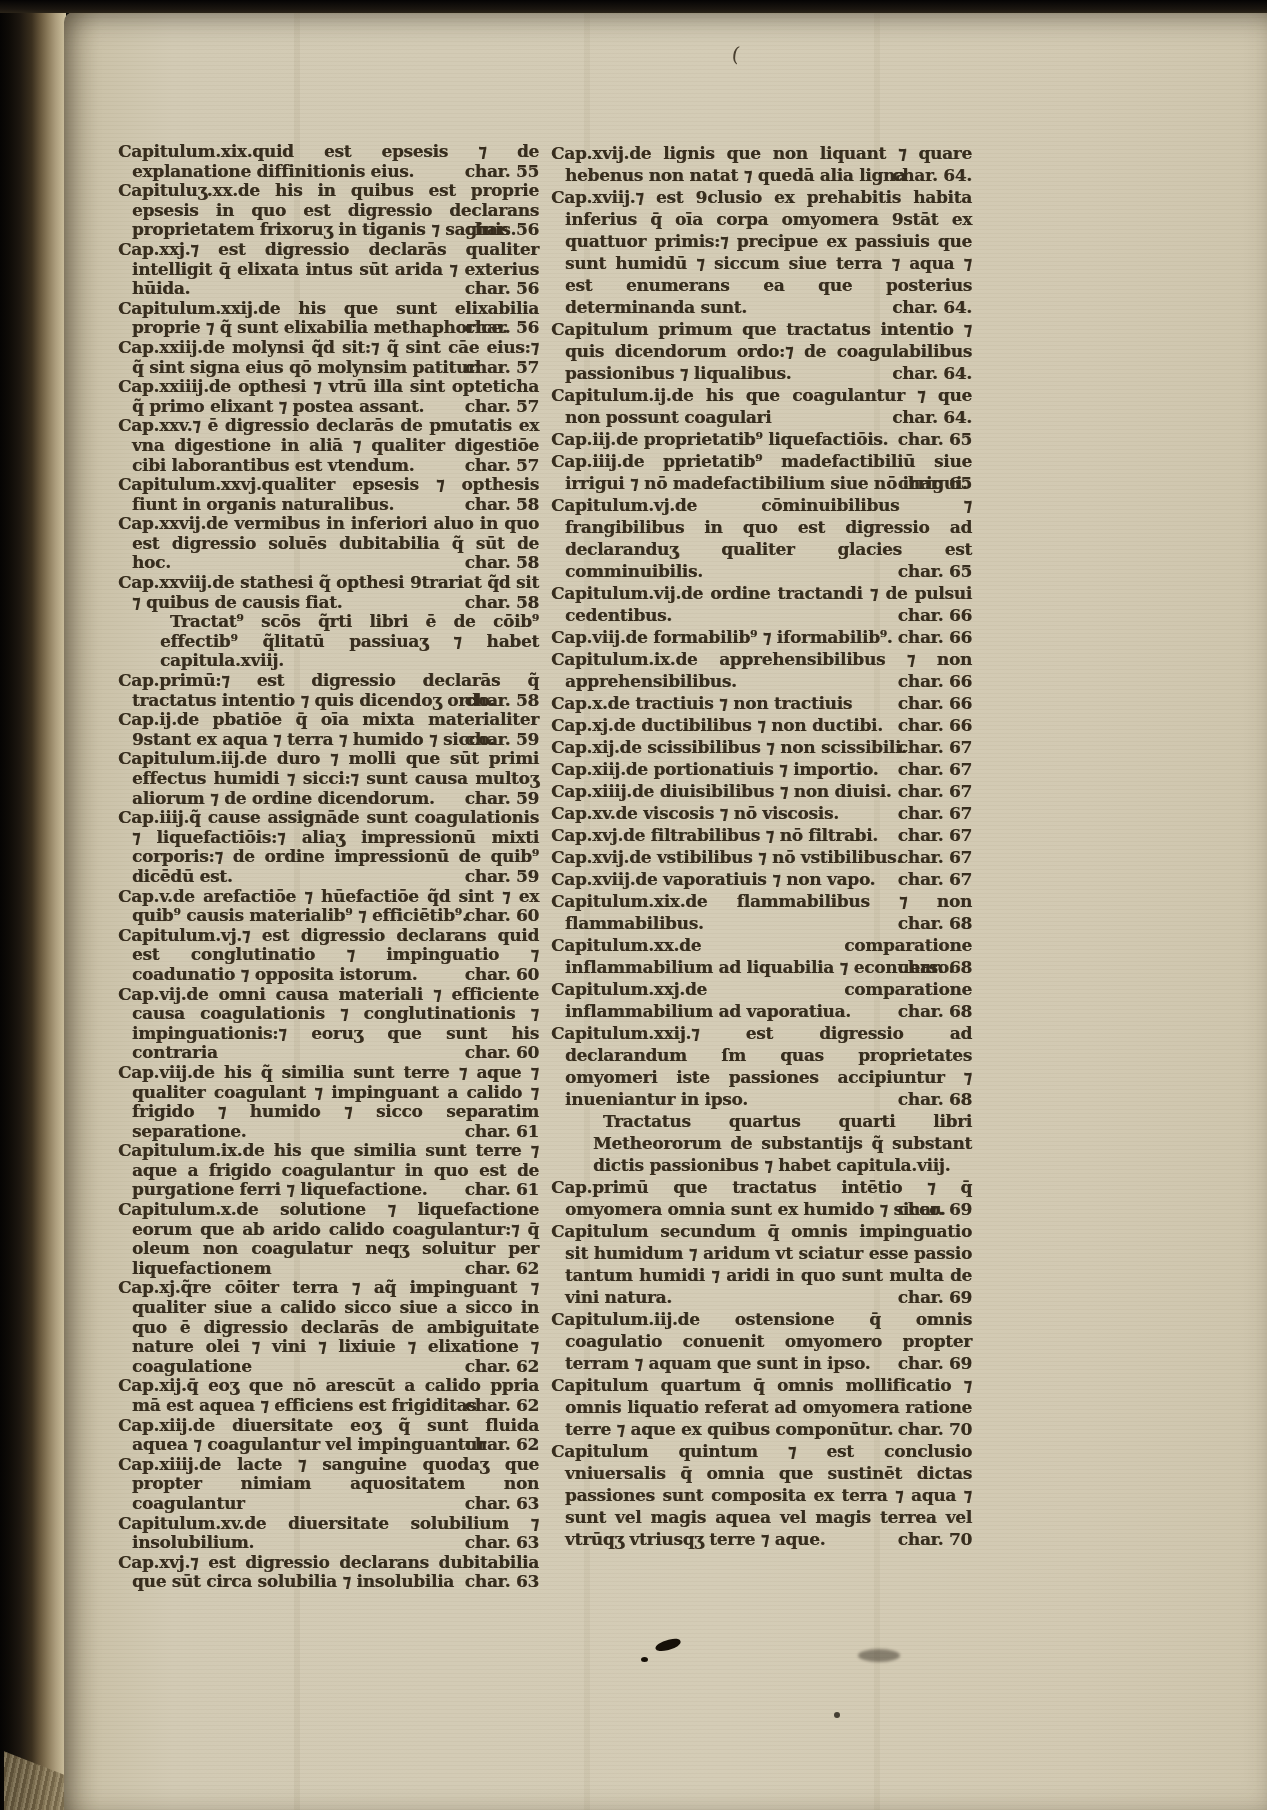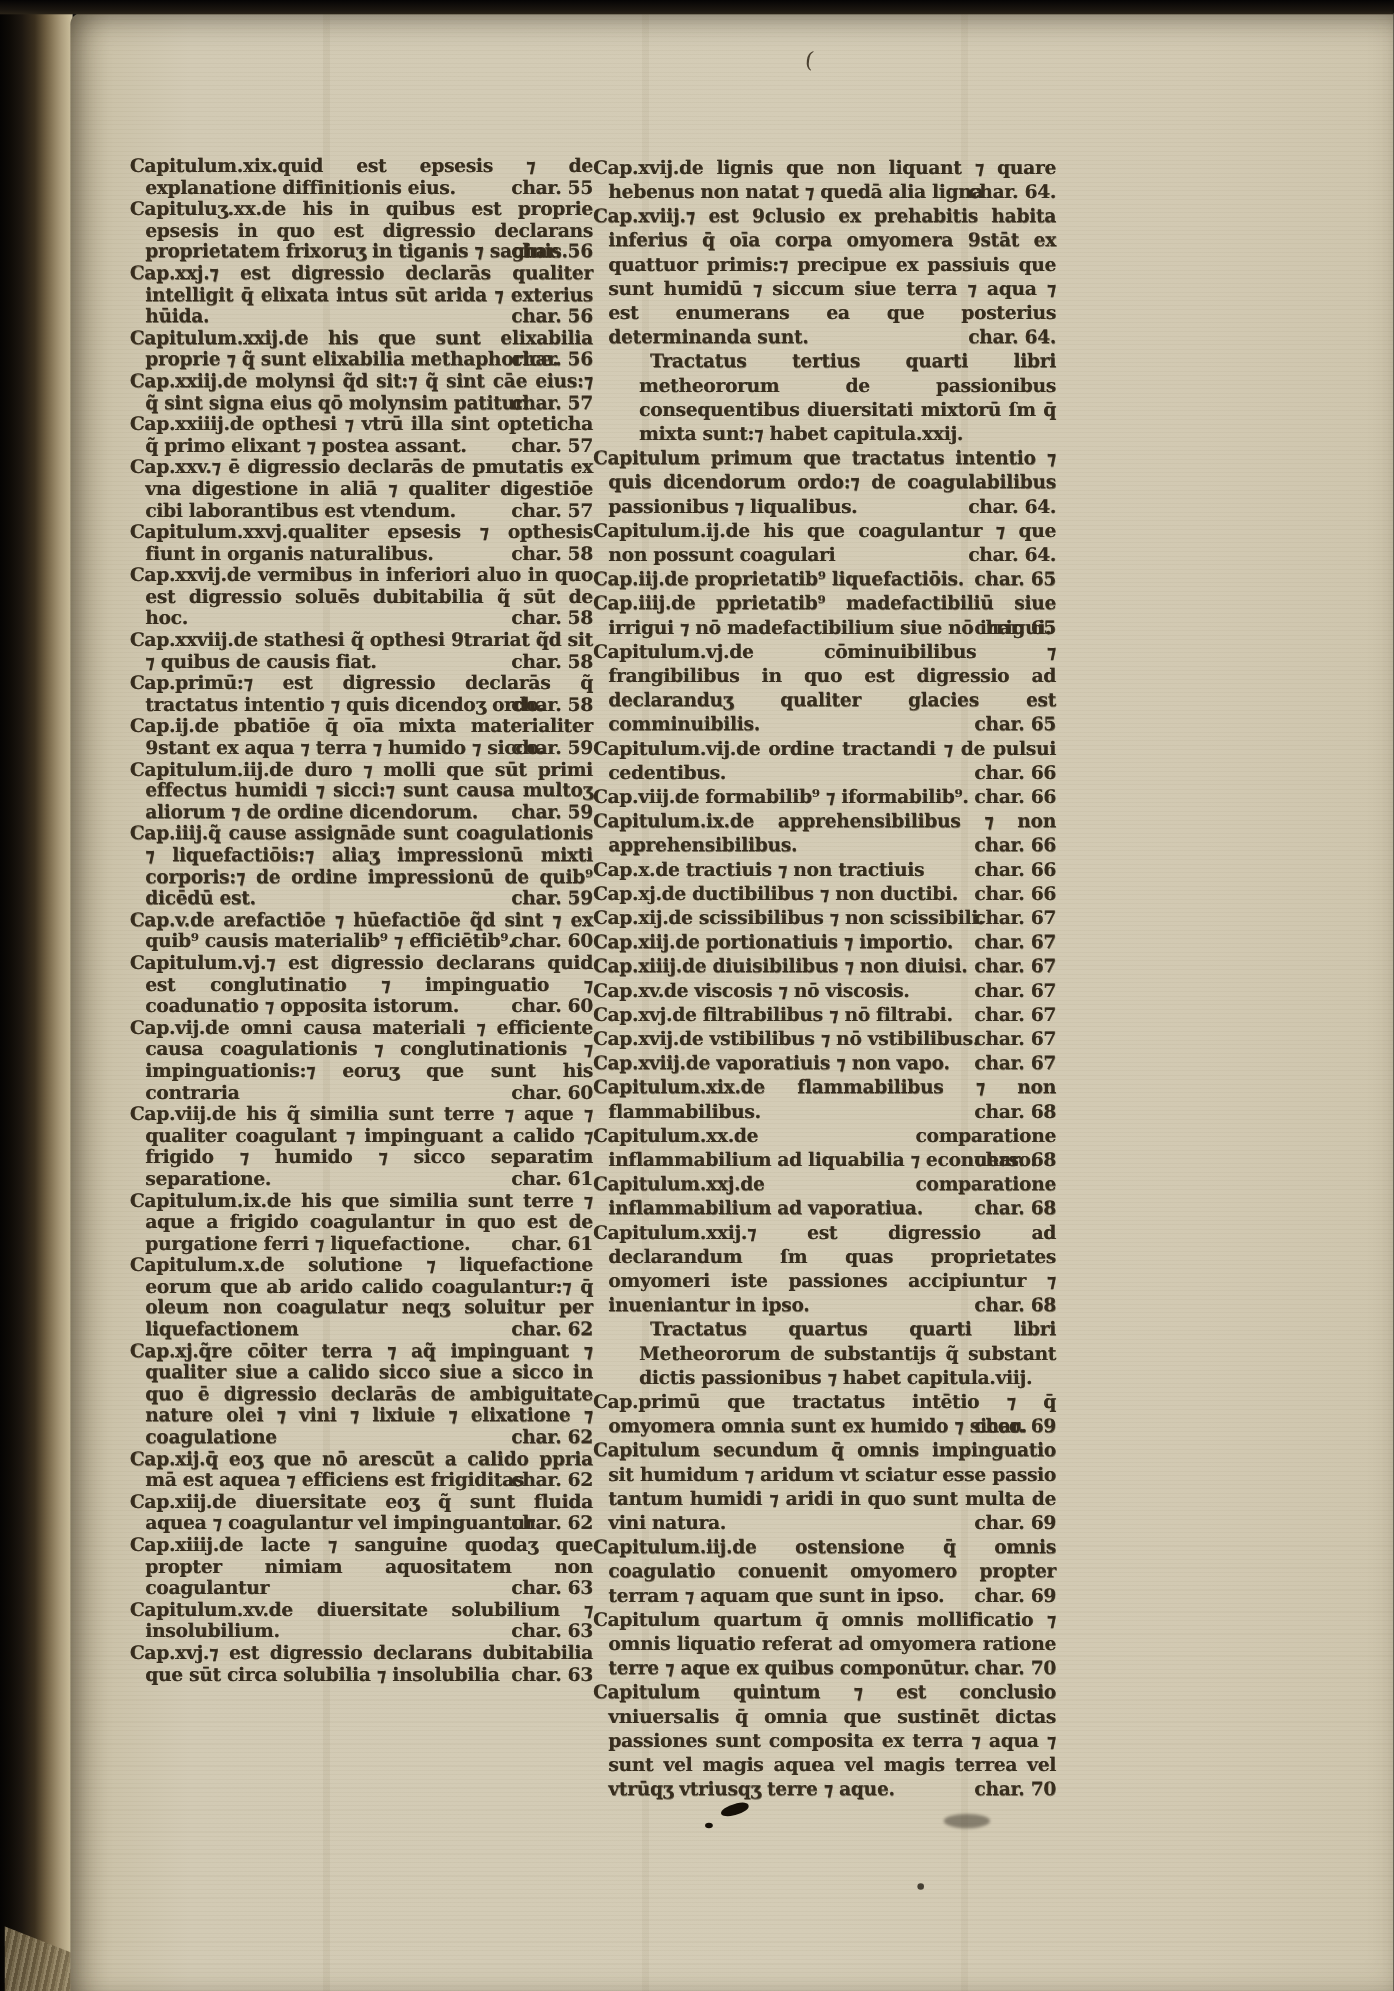--- a/index.html
+++ b/index.html
@@ -34,21 +34,21 @@
     position:absolute; inset:0; pointer-events:none; border-top-left-radius:10px;
     background:repeating-linear-gradient(0deg, rgba(110,95,60,.05) 0 1px, rgba(0,0,0,0) 1px 4px);
   }
   .chain-lines {
     position:absolute; inset:0; pointer-events:none;
     background:linear-gradient(90deg, rgba(0,0,0,0) 0 230px, rgba(105,90,55,.07) 230px 236px,
       rgba(0,0,0,0) 236px 520px, rgba(105,90,55,.06) 520px 526px,
       rgba(0,0,0,0) 526px 810px, rgba(105,90,55,.06) 810px 816px, rgba(0,0,0,0) 816px 100%);
   }
   
-  .columns { position:absolute; left:54px; top:130px; display:flex; }
+  .columns { position:absolute; left:54px; top:130px; display:flex; gap:12px; }
   .col {
     width:421px; color:#372d1e; font-size:17px; font-weight:700; letter-spacing:-0.3px;
     text-shadow:0.3px 0.3px 0.5px rgba(45,35,18,.55);
   }
   .col-left  { line-height:19.6px; }
   .col-right { line-height:22px; }
   .entry { margin:0; text-align:justify; padding-left:14px; text-indent:-14px; position:relative; }
   .charref { position:absolute; right:0; bottom:0; text-indent:0; white-space:nowrap; }
   .tractatus { padding-left:42px; text-indent:10px; }
   
@@ -75,41 +75,41 @@
           <p class="entry"><span class="entry-text">Capitulum.xix.quid est epsesis ⁊ de explanatione diffinitionis eius.</span><span class="charref">char. 55</span></p>
           <p class="entry"><span class="entry-text">Capituluʒ.xx.de his in quibus est proprie epsesis in quo est digressio declarans proprietatem frixoruʒ in tiganis ⁊ saginis.</span><span class="charref">char. 56</span></p>
           <p class="entry"><span class="entry-text">Cap.xxj.⁊ est digressio declarās qualiter intelligit q̄ elixata intus sūt arida ⁊ exterius hūida.</span><span class="charref">char. 56</span></p>
           <p class="entry"><span class="entry-text">Capitulum.xxij.de his que sunt elixabilia proprie ⁊ q̃ sunt elixabilia methaphorice.</span><span class="charref">char. 56</span></p>
           <p class="entry"><span class="entry-text">Cap.xxiij.de molynsi q̃d sit:⁊ q̃ sint cāe eius:⁊ q̃ sint signa eius qō molynsim patitur.</span><span class="charref">char. 57</span></p>
           <p class="entry"><span class="entry-text">Cap.xxiiij.de opthesi ⁊ vtrū illa sint opteticha q̃ primo elixant ⁊ postea assant.</span><span class="charref">char. 57</span></p>
           <p class="entry"><span class="entry-text">Cap.xxv.⁊ ē digressio declarās de pmutatis ex vna digestione in aliā ⁊ qualiter digestiōe cibi laborantibus est vtendum.</span><span class="charref">char. 57</span></p>
           <p class="entry"><span class="entry-text">Capitulum.xxvj.qualiter epsesis ⁊ opthesis fiunt in organis naturalibus.</span><span class="charref">char. 58</span></p>
           <p class="entry"><span class="entry-text">Cap.xxvij.de vermibus in inferiori aluo in quo est digressio soluēs dubitabilia q̃ sūt de hoc.</span><span class="charref">char. 58</span></p>
           <p class="entry"><span class="entry-text">Cap.xxviij.de stathesi q̃ opthesi 9trariat q̃d sit ⁊ quibus de causis fiat.</span><span class="charref">char. 58</span></p>
+          <p class="entry tractatus"><span class="entry-text">Tractat⁹ scōs q̃rti libri ē de cōib⁹ effectib⁹ q̃litatū passiuaʒ ⁊ habet capitula.xviij.</span></p>
           <p class="entry"><span class="entry-text">Cap.primū:⁊ est digressio declarās q̃ tractatus intentio ⁊ quis dicendoʒ ordo.</span><span class="charref">char. 58</span></p>
           <p class="entry"><span class="entry-text">Cap.ij.de pbatiōe q̄ oīa mixta materialiter 9stant ex aqua ⁊ terra ⁊ humido ⁊ sicco.</span><span class="charref">char. 59</span></p>
           <p class="entry"><span class="entry-text">Capitulum.iij.de duro ⁊ molli que sūt primi effectus humidi ⁊ sicci:⁊ sunt causa multoʒ aliorum ⁊ de ordine dicendorum.</span><span class="charref">char. 59</span></p>
           <p class="entry"><span class="entry-text">Cap.iiij.q̃ cause assignāde sunt coagulationis ⁊ liquefactiōis:⁊ aliaʒ impressionū mixti corporis:⁊ de ordine impressionū de quib⁹ dicēdū est.</span><span class="charref">char. 59</span></p>
           <p class="entry"><span class="entry-text">Cap.v.de arefactiōe ⁊ hūefactiōe q̃d sint ⁊ ex quib⁹ causis materialib⁹ ⁊ efficiētib⁹.</span><span class="charref">char. 60</span></p>
           <p class="entry"><span class="entry-text">Capitulum.vj.⁊ est digressio declarans quid est conglutinatio ⁊ impinguatio ⁊ coadunatio ⁊ opposita istorum.</span><span class="charref">char. 60</span></p>
           <p class="entry"><span class="entry-text">Cap.vij.de omni causa materiali ⁊ efficiente causa coagulationis ⁊ conglutinationis ⁊ impinguationis:⁊ eoruʒ que sunt his contraria</span><span class="charref">char. 60</span></p>
           <p class="entry"><span class="entry-text">Cap.viij.de his q̃ similia sunt terre ⁊ aque ⁊ qualiter coagulant ⁊ impinguant a calido ⁊ frigido ⁊ humido ⁊ sicco separatim separatione.</span><span class="charref">char. 61</span></p>
           <p class="entry"><span class="entry-text">Capitulum.ix.de his que similia sunt terre ⁊ aque a frigido coagulantur in quo est de purgatione ferri ⁊ liquefactione.</span><span class="charref">char. 61</span></p>
           <p class="entry"><span class="entry-text">Capitulum.x.de solutione ⁊ liquefactione eorum que ab arido calido coagulantur:⁊ q̄ oleum non coagulatur neqʒ soluitur per liquefactionem</span><span class="charref">char. 62</span></p>
           <p class="entry"><span class="entry-text">Cap.xj.q̃re cōiter terra ⁊ aq̃ impinguant ⁊ qualiter siue a calido sicco siue a sicco in quo ē digressio declarās de ambiguitate nature olei ⁊ vini ⁊ lixiuie ⁊ elixatione ⁊ coagulatione</span><span class="charref">char. 62</span></p>
           <p class="entry"><span class="entry-text">Cap.xij.q̄ eoʒ que nō arescūt a calido ppria mā est aquea ⁊ efficiens est frigiditas</span><span class="charref">char. 62</span></p>
           <p class="entry"><span class="entry-text">Cap.xiij.de diuersitate eoʒ q̃ sunt fluida aquea ⁊ coagulantur vel impinguantur</span><span class="charref">char. 62</span></p>
           <p class="entry"><span class="entry-text">Cap.xiiij.de lacte ⁊ sanguine quodaʒ que propter nimiam aquositatem non coagulantur</span><span class="charref">char. 63</span></p>
           <p class="entry"><span class="entry-text">Capitulum.xv.de diuersitate solubilium ⁊ insolubilium.</span><span class="charref">char. 63</span></p>
           <p class="entry"><span class="entry-text">Cap.xvj.⁊ est digressio declarans dubitabilia que sūt circa solubilia ⁊ insolubilia</span><span class="charref">char. 63</span></p>
         </div>
       <div class="col col-right">
           <p class="entry"><span class="entry-text">Cap.xvij.de lignis que non liquant ⁊ quare hebenus non natat ⁊ quedā alia ligna</span><span class="charref">char. 64.</span></p>
           <p class="entry"><span class="entry-text">Cap.xviij.⁊ est 9clusio ex prehabitis habita inferius q̄ oīa corpa omyomera 9stāt ex quattuor primis:⁊ precipue ex passiuis que sunt humidū ⁊ siccum siue terra ⁊ aqua ⁊ est enumerans ea que posterius determinanda sunt.</span><span class="charref">char. 64.</span></p>
-          <p class="entry tractatus"><span class="entry-text">Tractatus tertius quarti libri metheororum de passionibus consequentibus diuersitati mixtorū ſm q̄ mixta sunt:⁊ habet capitula.xxij.</span></p>
           <p class="entry"><span class="entry-text">Capitulum primum que tractatus intentio ⁊ quis dicendorum ordo:⁊ de coagulabilibus passionibus ⁊ liqualibus.</span><span class="charref">char. 64.</span></p>
           <p class="entry"><span class="entry-text">Capitulum.ij.de his que coagulantur ⁊ que non possunt coagulari</span><span class="charref">char. 64.</span></p>
           <p class="entry"><span class="entry-text">Cap.iij.de proprietatib⁹ liquefactiōis.</span><span class="charref">char. 65</span></p>
           <p class="entry"><span class="entry-text">Cap.iiij.de pprietatib⁹ madefactibiliū siue irrigui ⁊ nō madefactibilium siue nō irrigui.</span><span class="charref">char. 65</span></p>
           <p class="entry"><span class="entry-text">Capitulum.vj.de cōminuibilibus ⁊ frangibilibus in quo est digressio ad declaranduʒ qualiter glacies est comminuibilis.</span><span class="charref">char. 65</span></p>
           <p class="entry"><span class="entry-text">Capitulum.vij.de ordine tractandi ⁊ de pulsui cedentibus.</span><span class="charref">char. 66</span></p>
           <p class="entry"><span class="entry-text">Cap.viij.de formabilib⁹ ⁊ iformabilib⁹.</span><span class="charref">char. 66</span></p>
           <p class="entry"><span class="entry-text">Capitulum.ix.de apprehensibilibus ⁊ non apprehensibilibus.</span><span class="charref">char. 66</span></p>
           <p class="entry"><span class="entry-text">Cap.x.de tractiuis ⁊ non tractiuis</span><span class="charref">char. 66</span></p>
           <p class="entry"><span class="entry-text">Cap.xj.de ductibilibus ⁊ non ductibi.</span><span class="charref">char. 66</span></p>

